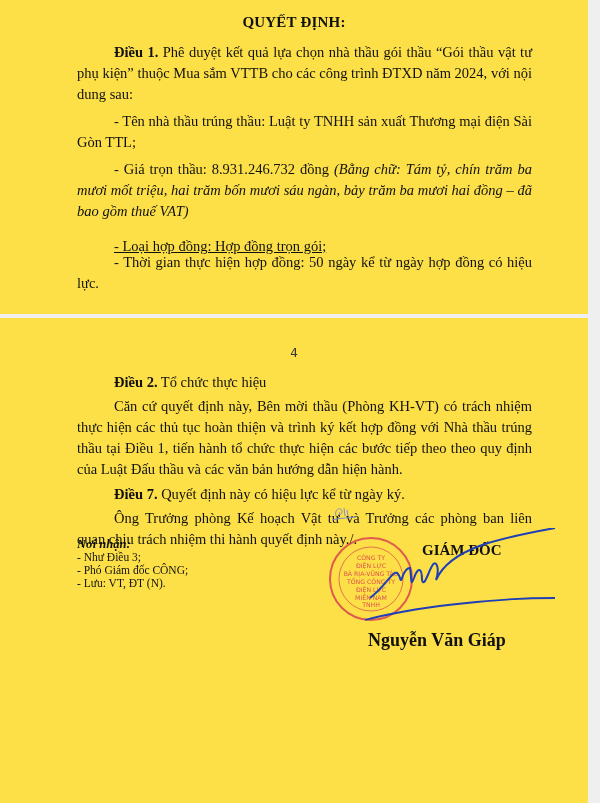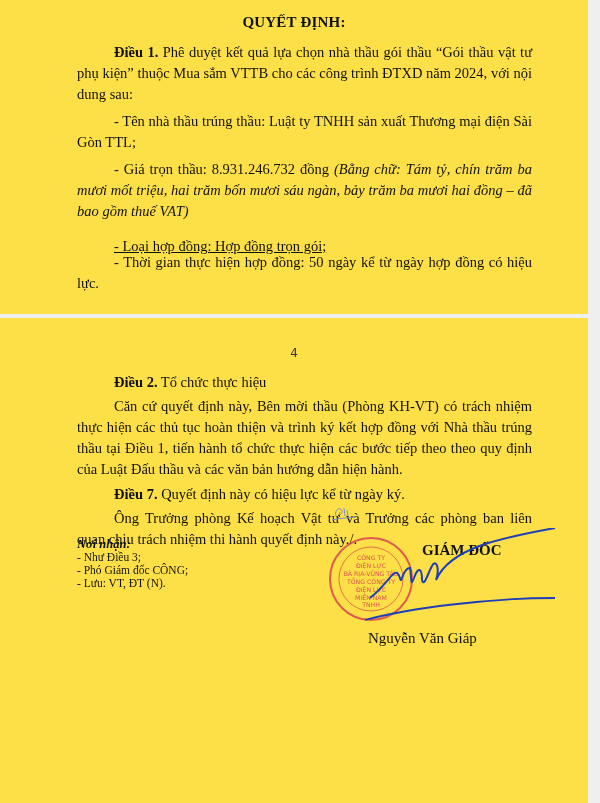--- a/index.html
+++ b/index.html
@@ -38,21 +38,21 @@
     font-size: 12px; color: #333; font-family: "DejaVu Sans", sans-serif;
   }
   .recipients {
     position: absolute; left: 77px; top: 220px; font-size: 11.5px; line-height: 13px;
   }
   .recipients .hdr { font-weight: bold; font-style: italic; font-size: 12.5px; }
   .sign-title {
     position: absolute; left: 386px; top: 224px; font-weight: bold; font-size: 15px; margin-left: 36px;
   }
   .sign-name {
-    position: absolute; left: 368px; top: 312px; font-weight: normal; font-size: 15px;
+    position: absolute; left: 368px; top: 312px; font-weight: bold; font-size: 18px;
   }
   .stamp {
     position: absolute; left: 328px; top: 218px; width: 86px; height: 86px;
   }
   .signature { position: absolute; left: 340px; top: 210px; width: 220px; height: 100px; }
   .initial { position: absolute; left: 328px; top: 184px; width: 30px; height: 22px; }
 </style>
 </head>
 <body>
 

